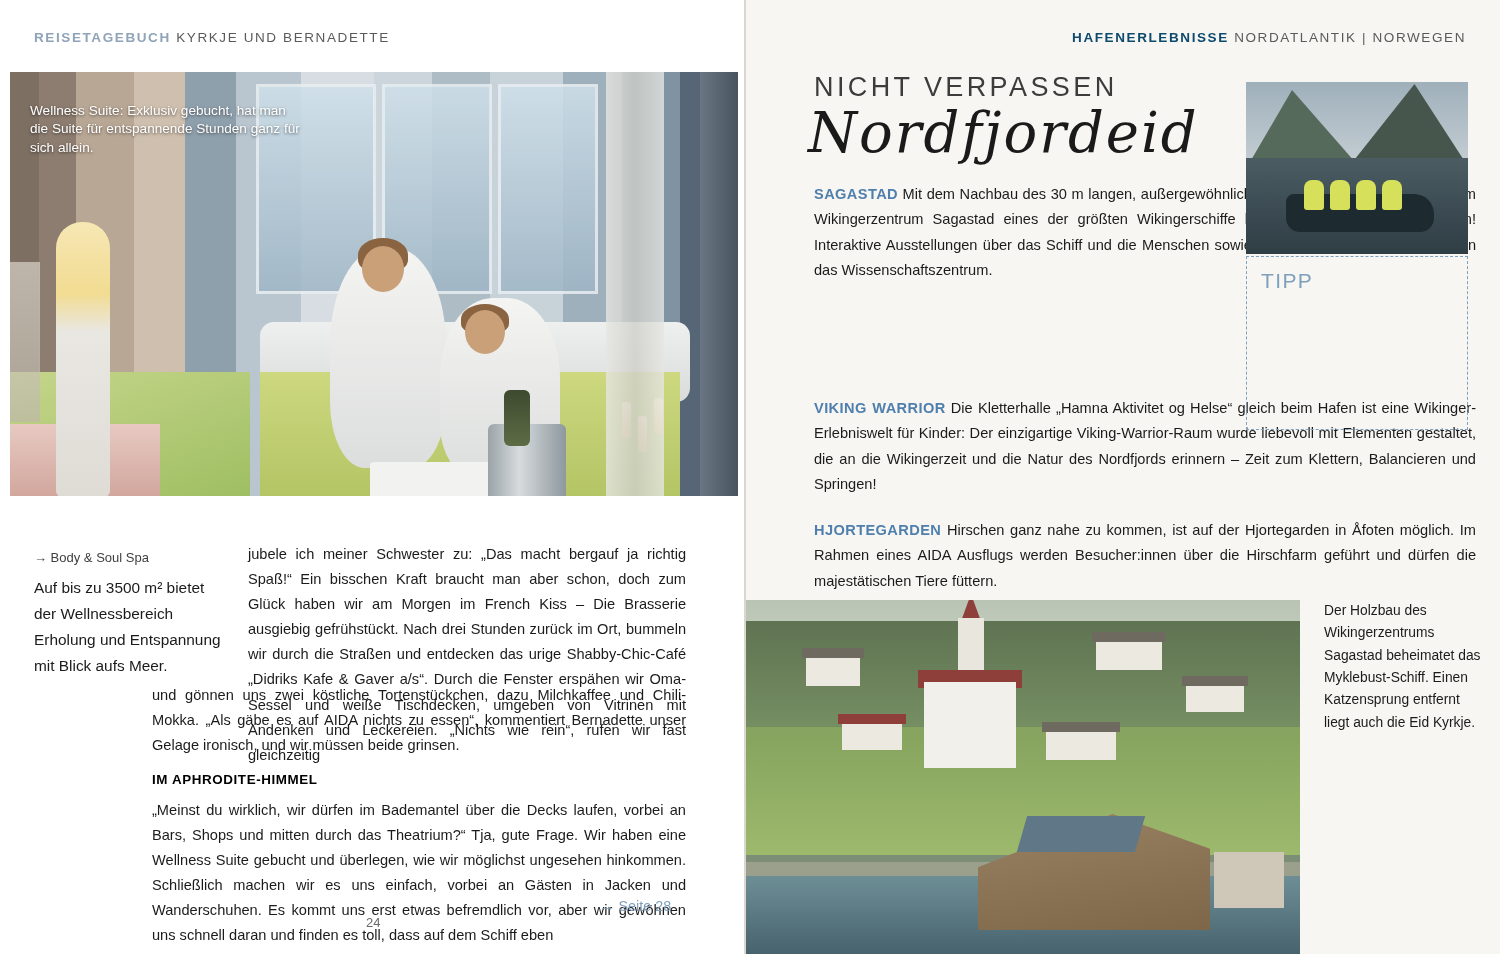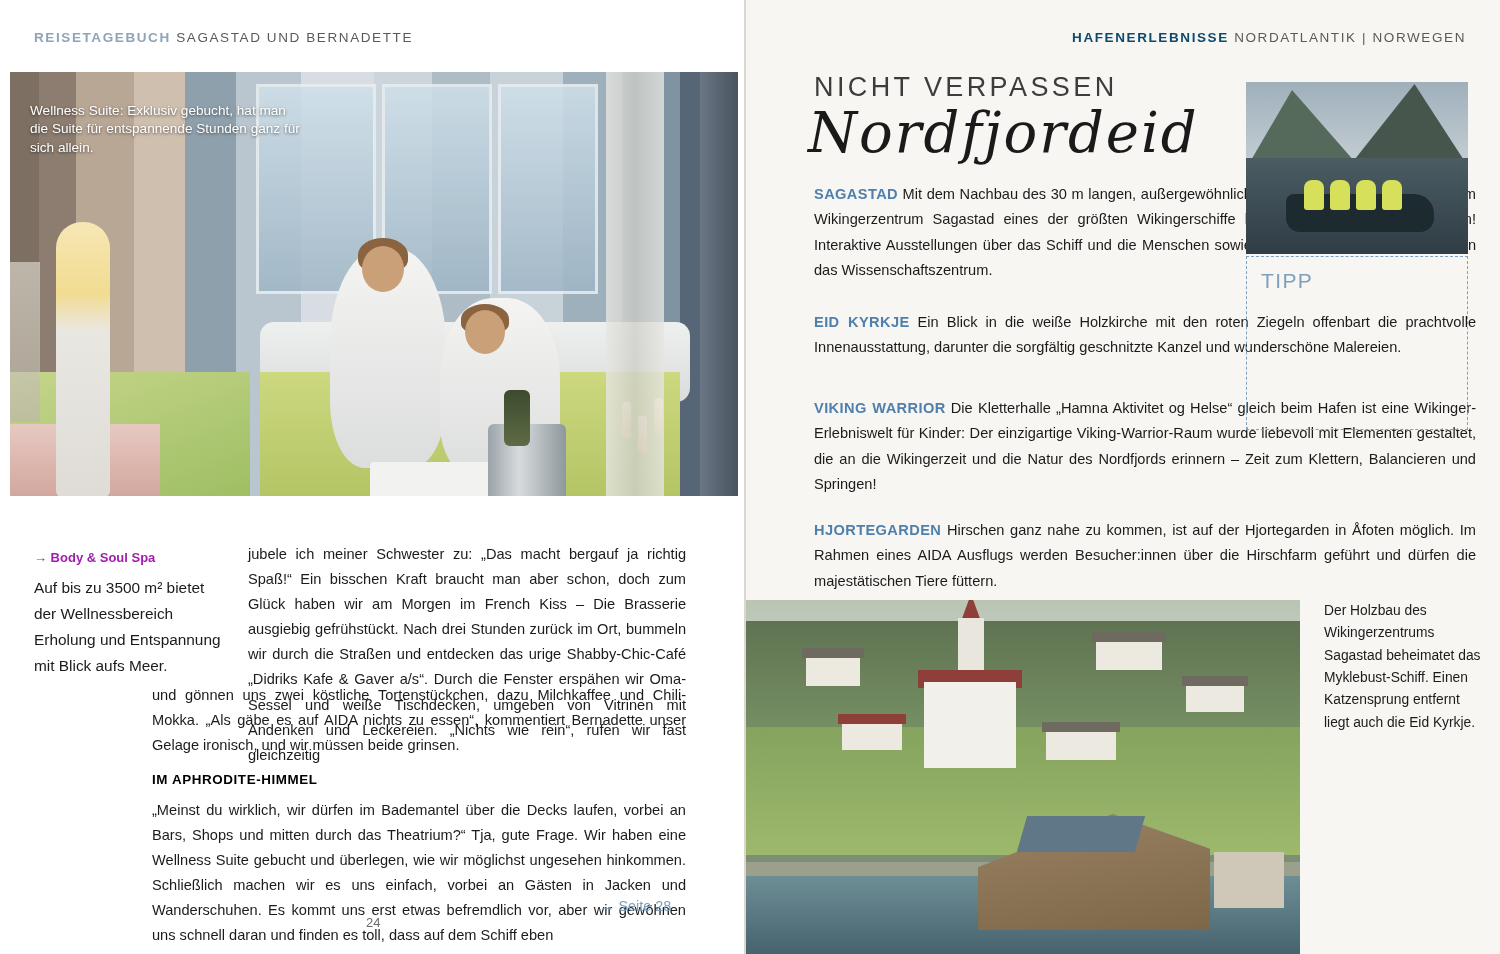--- a/index.html
+++ b/index.html
@@ -139,21 +139,21 @@
     position: absolute; width: 9px; height: 36px;
     background: linear-gradient(180deg,#ffeec2,#e8c87a);
     border-radius: 3px;
   }
 
   
   .spa-note {
     position: absolute; left: 34px; top: 550px; width: 192px;
   }
   .spa-note .label {
-    color: #a21caf; font-weight: 700; font-size: 13px; margin-bottom: 10px;
+    color: #404040; font-weight: 400; font-size: 13px; margin-bottom: 10px;
   }
   .spa-note .body {
     color: #1b1b1b; font-size: 15.4px; line-height: 1.68; font-weight: 400;
   }
 
   .col-main {
     position: absolute; left: 248px; top: 542px; width: 438px;
     font-size: 14.6px; line-height: 1.72; color: #1b1b1b;
     text-align: justify;
   }
@@ -276,21 +276,21 @@
 </style>
 </head>
 <body>
 
 <div class="spread">
 
   <div class="page-left">
 
     <div class="header-left">
       <span class="kicker">REISETAGEBUCH</span>
-      <span class="sub">SAGASTAD UND BERNADETTE</span>
+      <span class="sub">KYRKJE UND BERNADETTE</span>
     </div>
 
     <div class="hero-photo">
       <div class="hp-layer hp-wallpanel"></div>
       <div class="hp-layer hp-window" style="left:246px; width:120px;"></div>
       <div class="hp-layer hp-window" style="left:372px; width:110px;"></div>
       <div class="hp-layer hp-window" style="left:488px; width:100px;"></div>
       <div class="hp-layer hp-bedgreen"></div>
       <div class="hp-layer hp-bedpink"></div>
       <div class="hp-layer hp-floorlight"></div>
@@ -335,23 +335,20 @@
       <span class="kicker">HAFENERLEBNISSE</span>
       <span class="sub">NORDATLANTIK | NORWEGEN</span>
     </div>
 
     <div class="r-eyebrow">NICHT VERPASSEN</div>
     <div class="r-title">Nordfjordeid</div>
 
     <div class="r-body" style="top:182px;">
       <span class="r-lead">SAGASTAD</span><span> Mit dem Nachbau des 30 m langen, außergewöhnlichen Myklebust-Schiffs kann man im Wikingerzentrum Sagastad eines der größten Wikingerschiffe bestaunen – und sogar betreten! Interaktive Ausstellungen über das Schiff und die Menschen sowie ein Virtual-Reality-Spiel ergänzen das Wissenschaftszentrum.</span>
     </div>
-    <div class="r-body" style="top:310px;">
-      <span class="r-lead">EID KYRKJE</span><span> Ein Blick in die weiße Holzkirche mit den roten Ziegeln offenbart die prachtvolle Innenausstattung, darunter die sorgfältig geschnitzte Kanzel und wunderschöne Malereien.</span>
-    </div>
     <div class="r-body" style="top:396px;">
       <span class="r-lead">VIKING WARRIOR</span><span> Die Kletterhalle „Hamna Aktivitet og Helse“ gleich beim Hafen ist eine Wikinger-Erlebniswelt für Kinder: Der einzigartige Viking-Warrior-Raum wurde liebevoll mit Elementen gestaltet, die an die Wikingerzeit und die Natur des Nordfjords erinnern – Zeit zum Klettern, Balancieren und Springen!</span>
     </div>
     <div class="r-body" style="top:518px;">
       <span class="r-lead">HJORTEGARDEN</span><span> Hirschen ganz nahe zu kommen, ist auf der Hjortegarden in Åfoten möglich. Im Rahmen eines AIDA Ausflugs werden Besucher:innen über die Hirschfarm geführt und dürfen die majestätischen Tiere füttern.</span>
     </div>
 
     <div class="fjord-photo">
       <div class="fj-sky"></div>
       <div class="fj-mt-l"></div>

